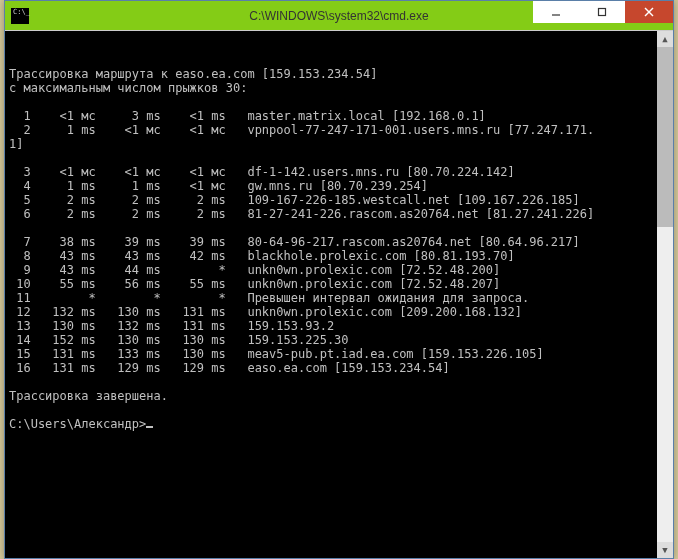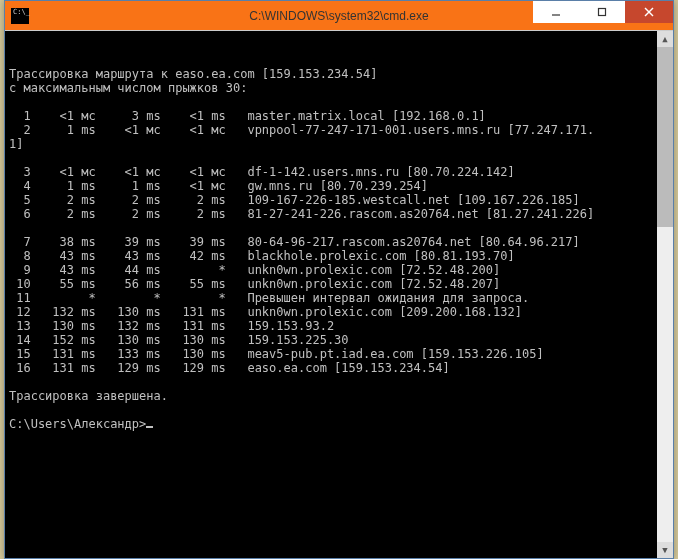--- a/index.html
+++ b/index.html
@@ -17,21 +17,21 @@
     top: 0;
     left: 4px;
     width: 670px;
     height: 559px;
     background: #000;
     border: 1px solid #5a7fa8;
     box-shadow: 0 0 8px rgba(0,0,0,0.3);
   }
   .titlebar {
     height: 30px;
-    background: #f97316;
+    background: #84cc16;
     display: flex;
     align-items: center;
     position: relative;
     border-bottom: 1px solid #ccc;
   }
   .app-icon {
     width: 18px;
     height: 16px;
     margin-left: 6px;
     background: #000;

